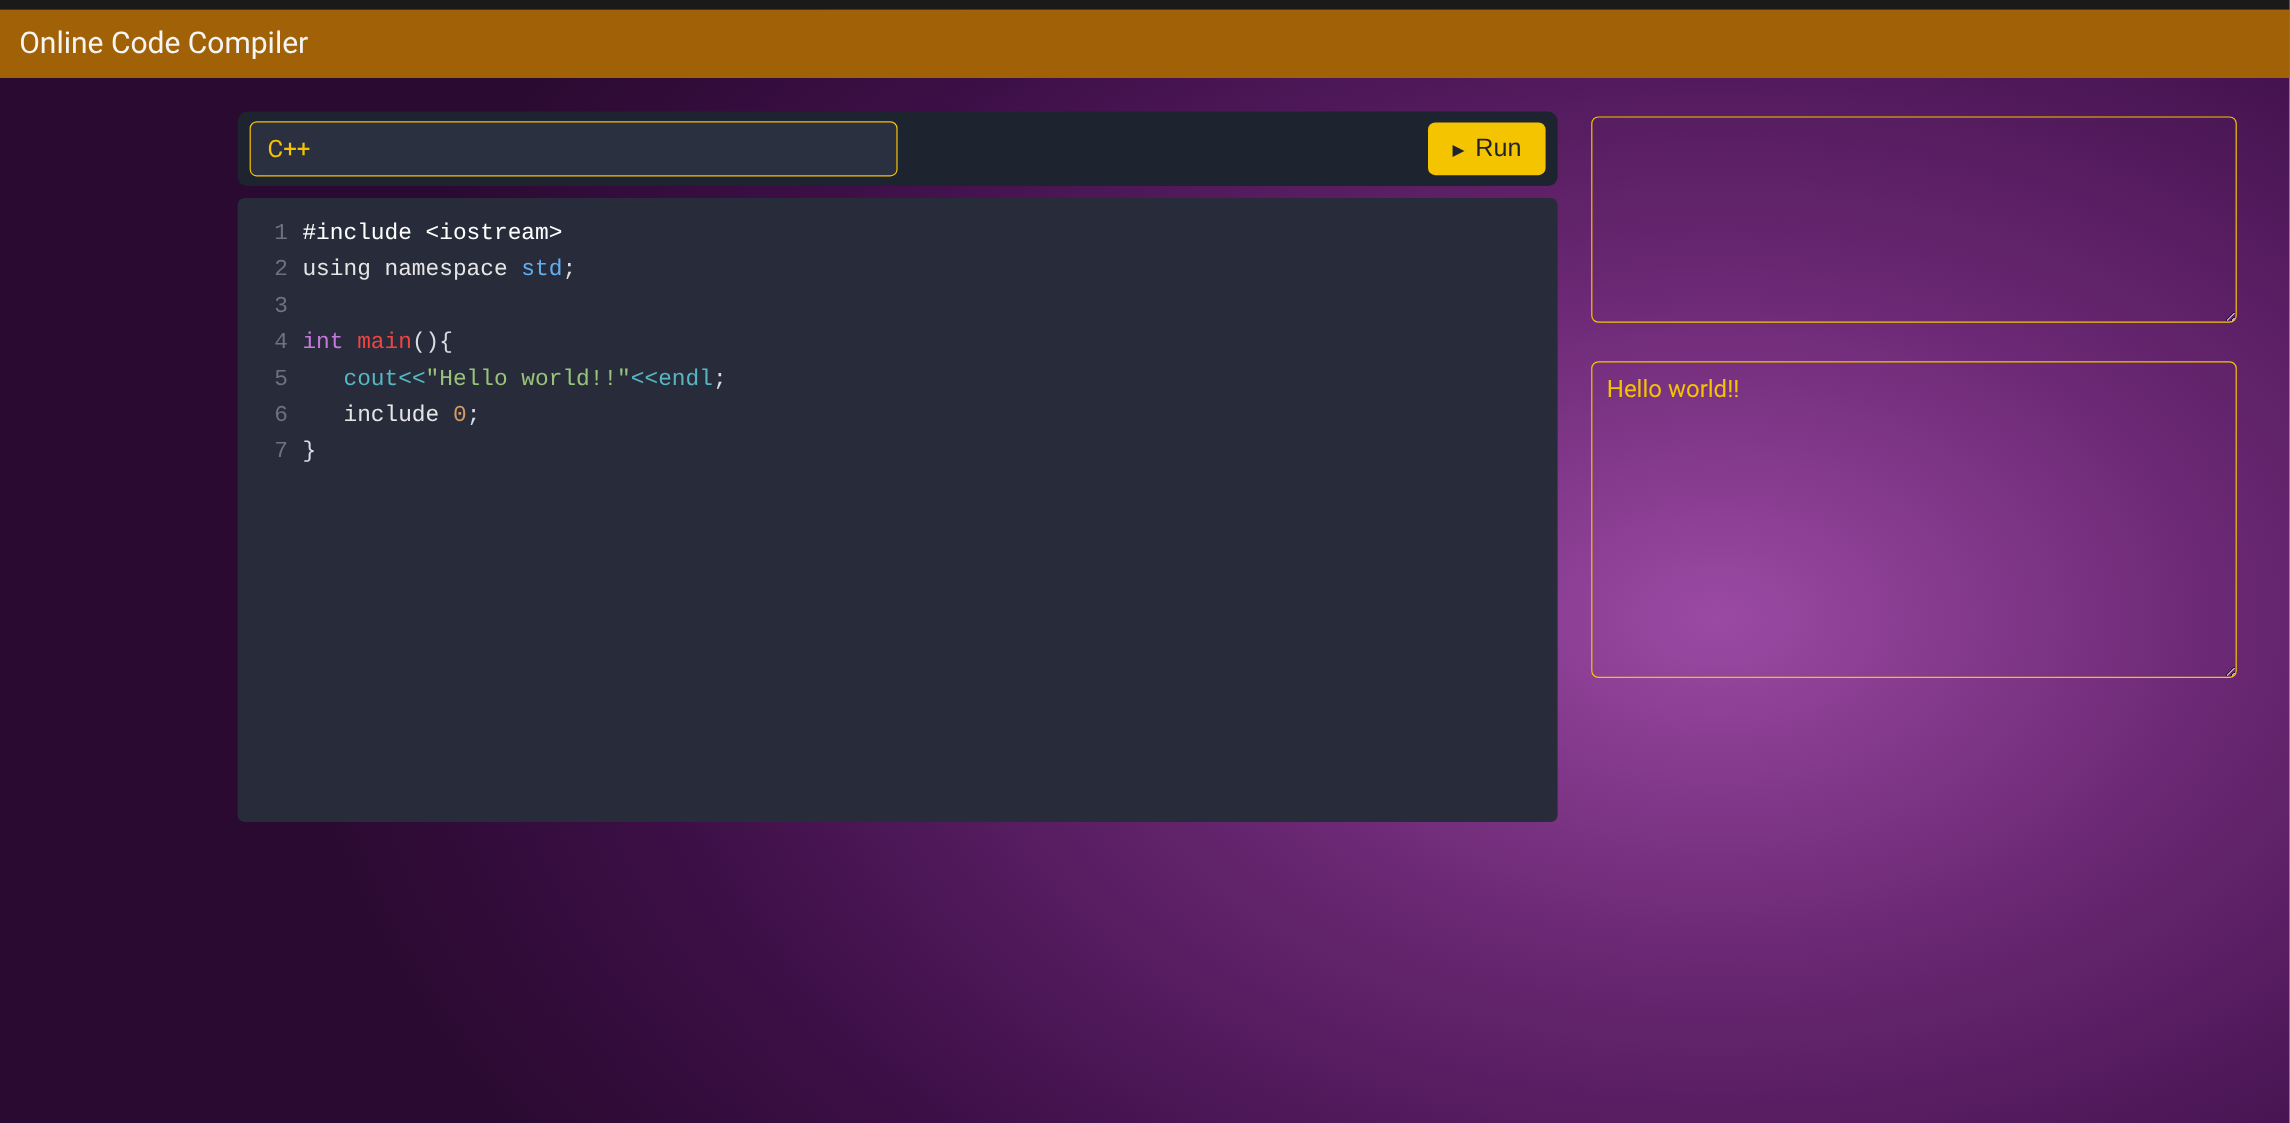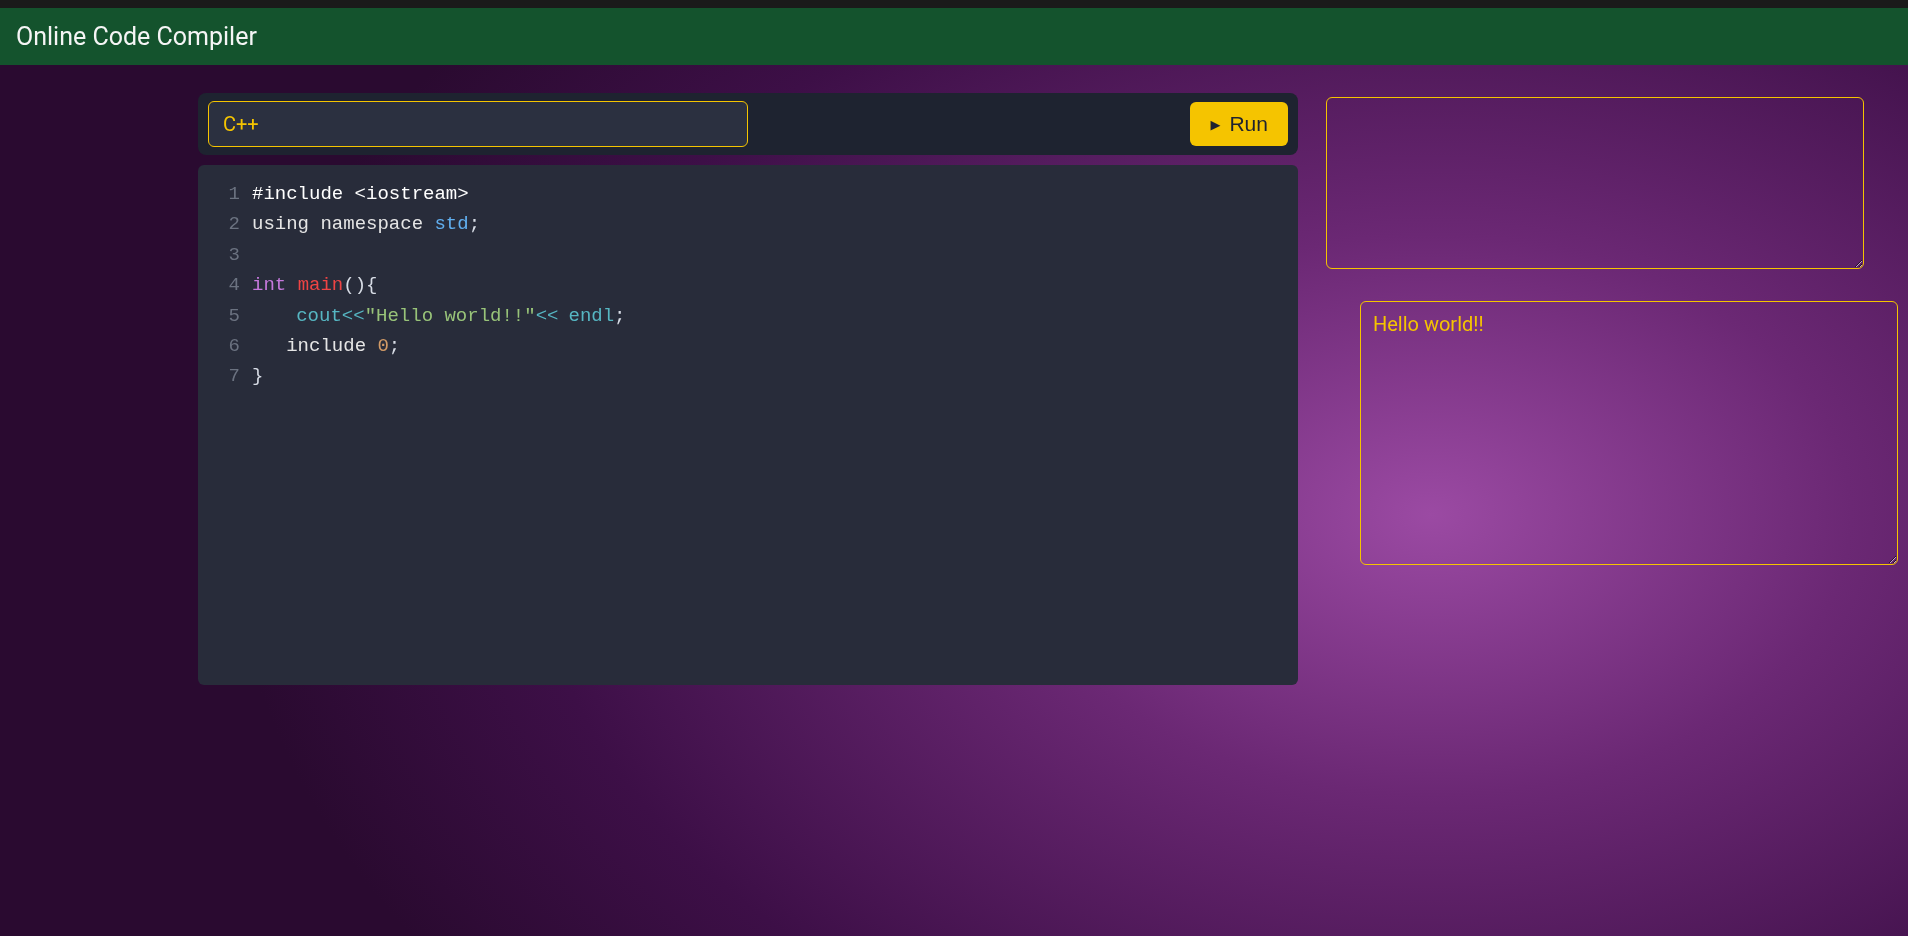--- a/index.html
+++ b/index.html
@@ -12,21 +12,21 @@
   background: radial-gradient(ellipse 1200px 800px at 75% 55%, #9b4aa3 0%, #6b2874 35%, #3d0f47 75%, #2a0a30 100%);
   min-height: 100vh;
   color: #fff;
   overflow-x: hidden;
 }
 .topbar-black {
   height: 8px;
   background: #1a1a1a;
 }
 .header {
-  background: #14532d;
+  background: #a16207;
   padding: 14px 16px;
 }
 .header-title {
   font-size: 25px;
   font-weight: 400;
   color: #f5f5f5;
 }
 .main-container {
   display: flex;
   gap: 28px;
@@ -93,21 +93,21 @@
   color: #6b7280;
   user-select: none;
   flex-shrink: 0;
 }
 .code-content {
   white-space: pre;
   color: #d7dce5;
 }
 .tok-keyword { color: #e5e5e5; }
 .tok-type { color: #c678dd; }
-.tok-obj { color: #56b6c2; margin-left: 10px; }
+.tok-obj { color: #56b6c2; }
 .tok-ident { color: #61afef; }
 .tok-func { color: #ef4444; }
 .tok-string { color: #98c379; }
 .tok-number { color: #d19a66; }
 .tok-punct { color: #d7dce5; }
 .tok-op { color: #56b6c2; }
 .tok-preproc { color: #ffffff; }
 
 .right-panel {
   width: 540px;
@@ -129,21 +129,20 @@
   padding: 10px 12px;
   font-family: inherit;
   resize: both;
 }
 .input-box {
   height: 172px;
   margin-bottom: 28px;
 }
 .output-box {
   height: 264px;
-  margin-left: 34px;
 }
 </style>
 </head>
 <body>
 
 <div class="topbar-black"></div>
 
 <div class="header">
   <div class="header-title">Online Code Compiler</div>
 </div>

